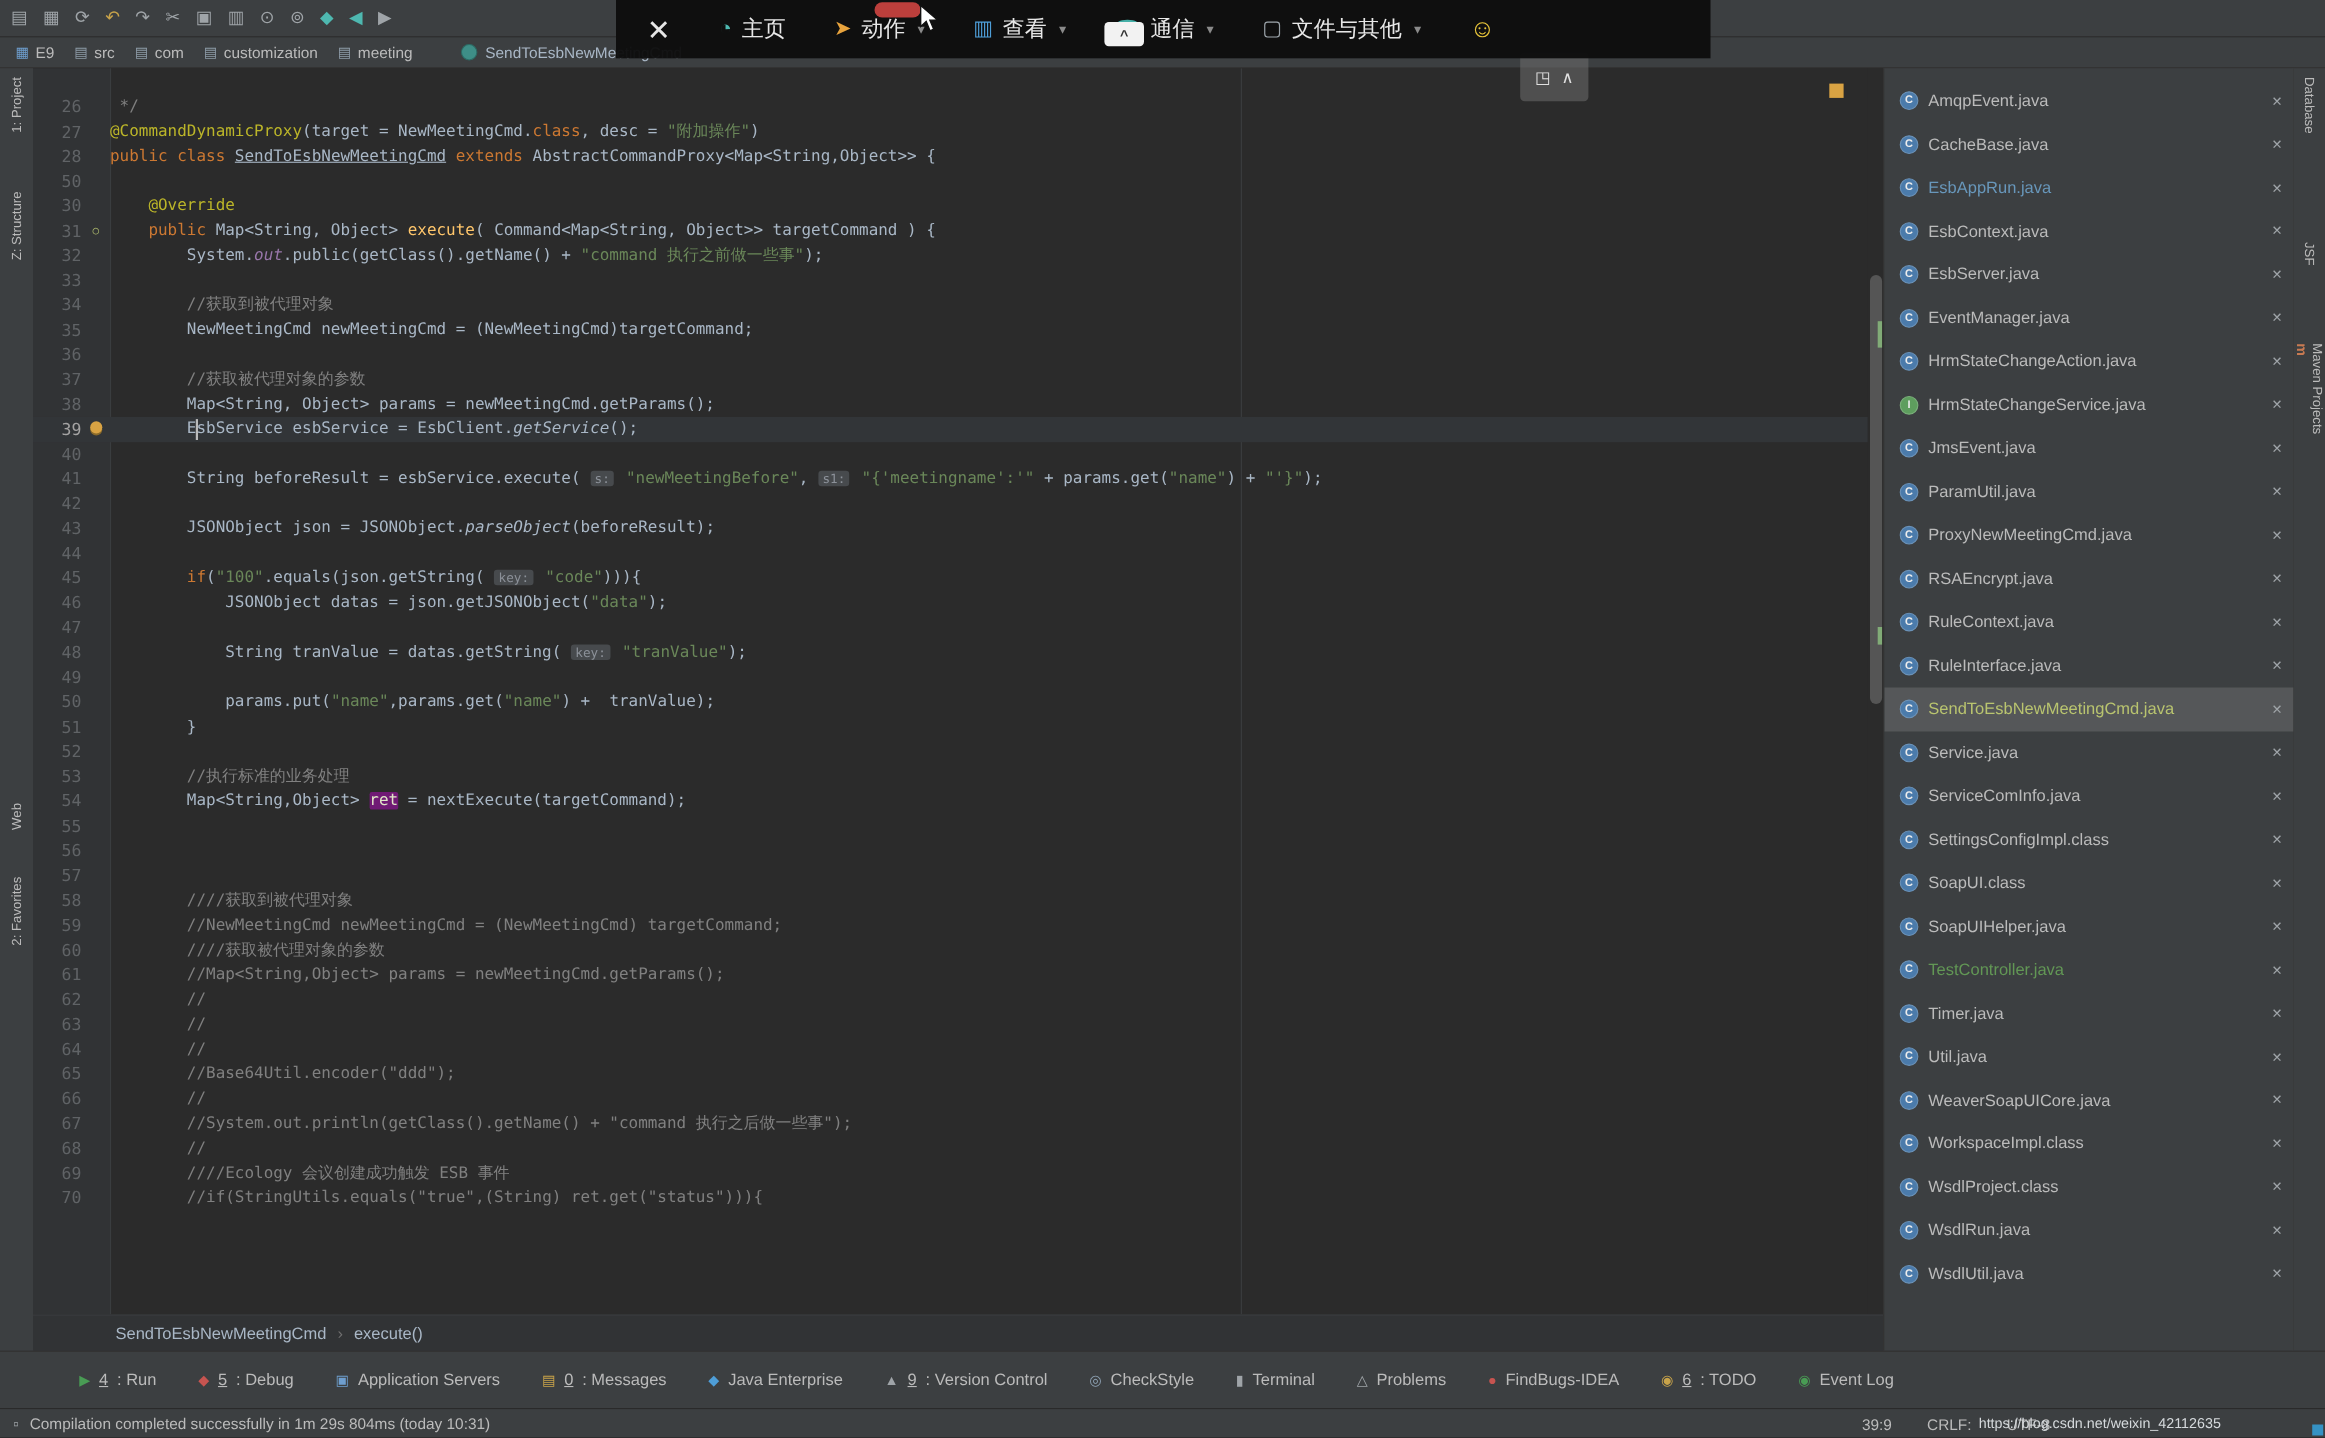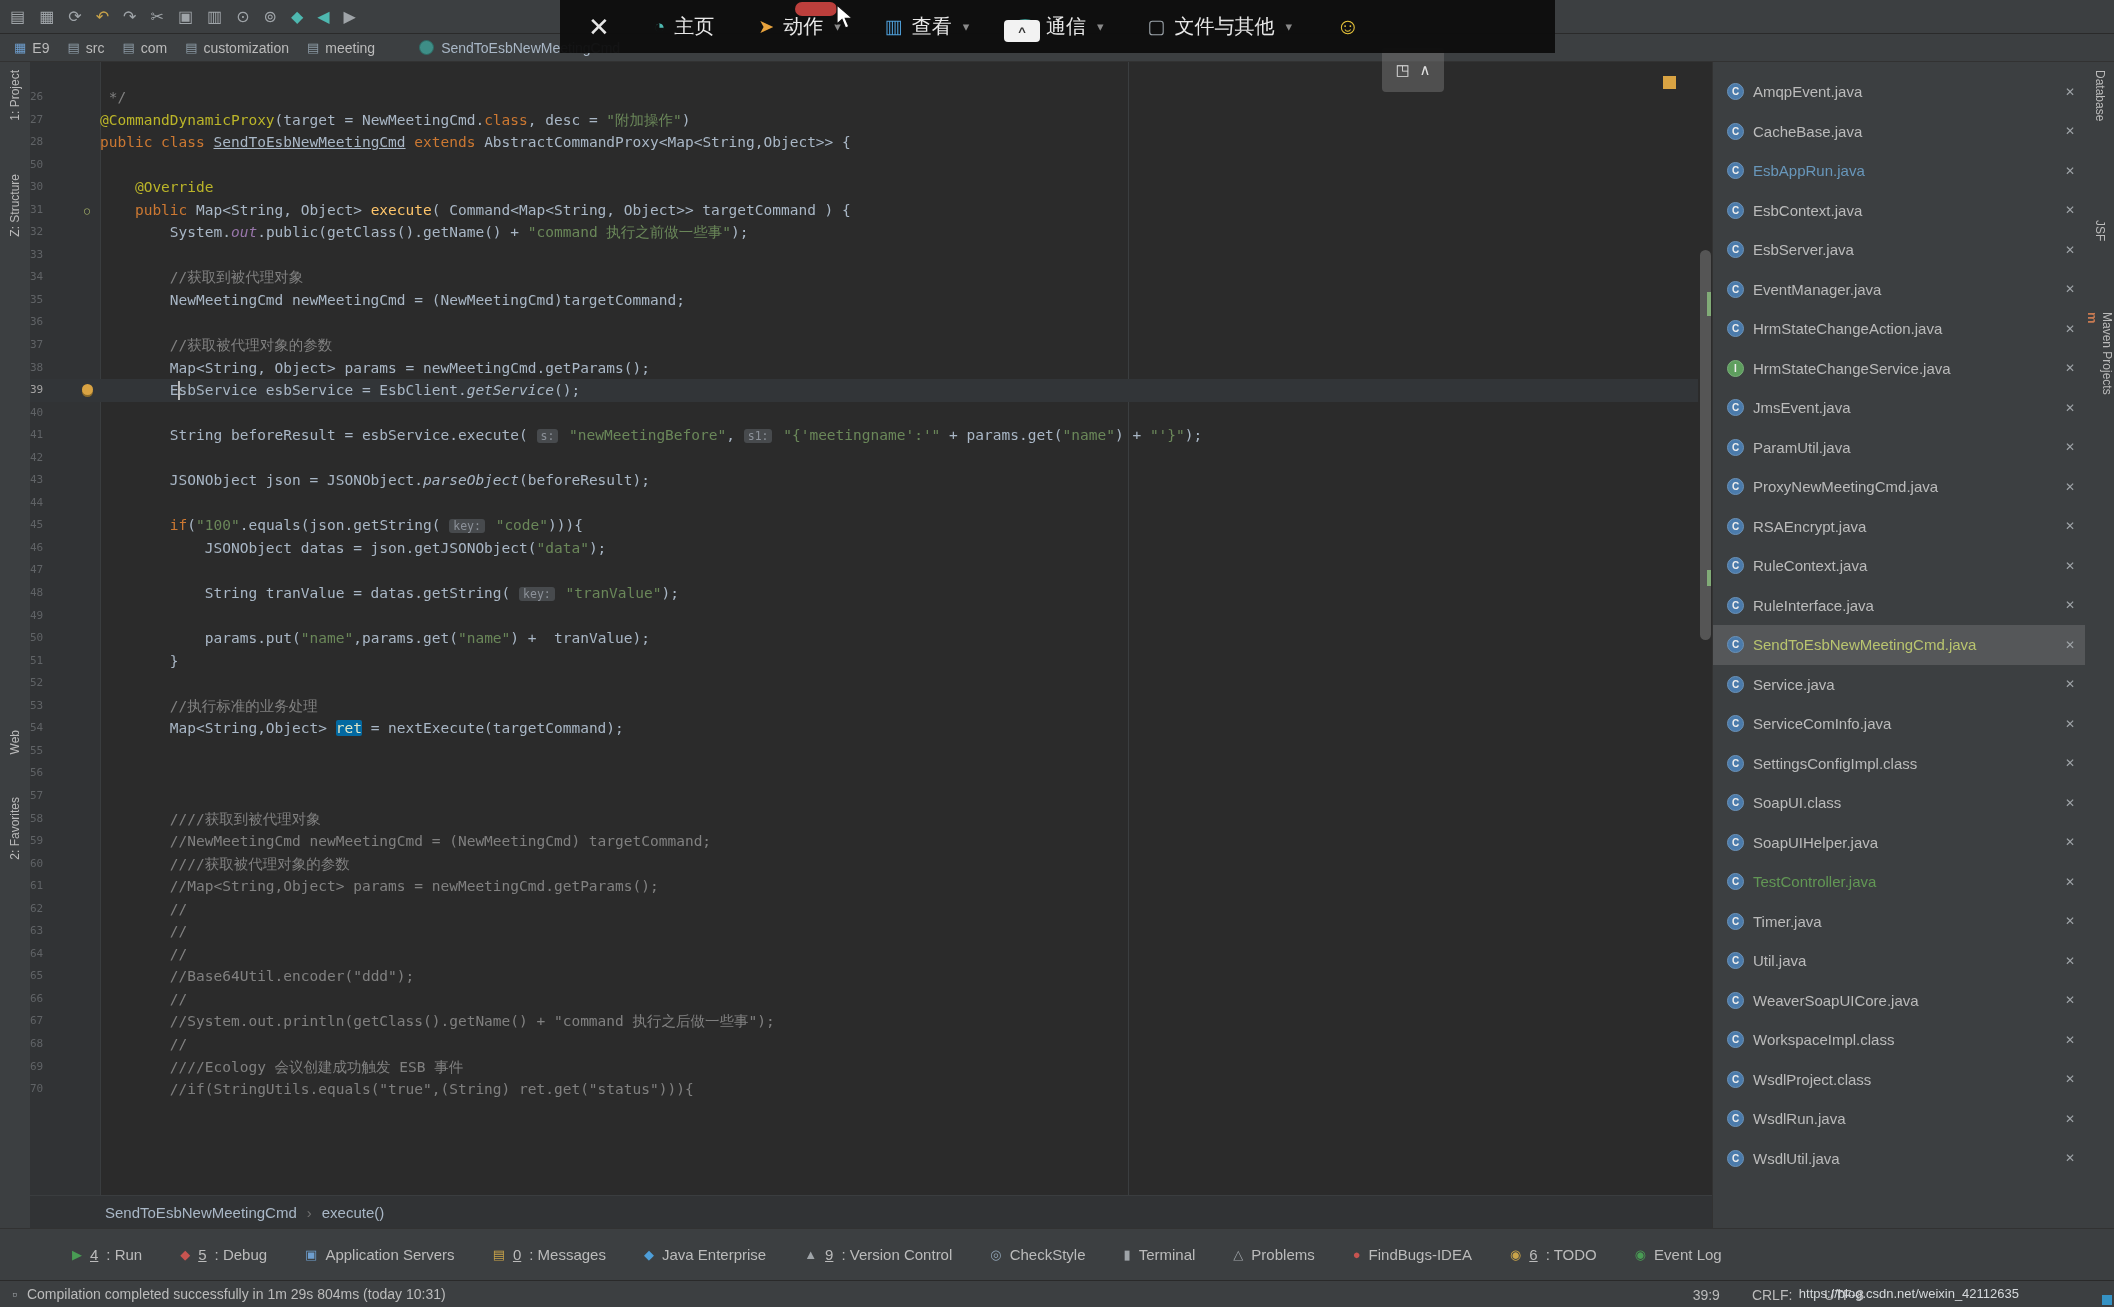--- a/index.html
+++ b/index.html
@@ -34,31 +34,31 @@
   .vtext-r{writing-mode:vertical-rl;white-space:nowrap;}
   .maven-m{color:#C87A52;font-weight:bold;font-size:13px;}
 
   
   .editor{position:absolute;left:30px;top:62px;width:1682px;height:1133px;background:#2B2B2B;overflow:hidden;}
   .gutter-bg{position:absolute;left:0;top:0;bottom:0;width:70px;background:#313335;border-right:1px solid #3a3d3f;}
   .guide{position:absolute;left:1098px;top:0;bottom:0;width:1px;background:#3b3e40;}
   .code-area{position:absolute;left:0;top:24px;right:14px;font-family:"DejaVu Sans Mono",monospace;font-size:14.5px;line-height:22.55px;}
   .line{position:relative;height:22.55px;white-space:pre;display:flex;align-items:center;}
   .line.current{background:#323538;}
-  .ln{display:inline-block;width:44px;color:#606366;font-size:11px;flex:none;}
+  .ln{display:inline-block;width:44px;text-align:right;color:#606366;font-size:15px;flex:none;}
   .line.current .ln{color:#A4A3A3;}
   .gicon{display:inline-block;width:26px;flex:none;text-align:center;position:relative;}
   .bulb{display:inline-block;width:11px;height:11px;border-radius:50%;background:#D9A343;box-shadow:0 2px 0 #8a6a2a;}
   .ovr{color:#A8B46A;font-size:10px;}
   .codeseg{flex:none;}
   .caret{position:absolute;left:148px;top:2px;width:2px;height:19px;background:#BBBBBB;}
   .sg-p{color:#A9B7C6;} .sg-k{color:#CC7832;} .sg-s{color:#6A8759;} .sg-c{color:#808080;}
   .sg-a{color:#BBB529;} .sg-m{color:#FFC66B;} .sg-f{color:#9876AA;font-style:italic;}
   .sg-i{color:#A9B7C6;font-style:italic;text-align:right;} .sg-u{color:#A9B7C6;text-decoration:underline;}
-  .sg-sel{background:#0369a1;color:#E0E6C8;border-radius:2px;}
+  .sg-sel{background:#701a75;color:#E0E6C8;border-radius:2px;}
   .hint{background:#474A4D;color:#8C9199;font-size:11.5px;border-radius:3px;padding:0 4px;margin-right:2px;}
   .stripe{position:absolute;right:0;top:0;bottom:0;width:14px;background:#2B2B2B;}
   .stripe-mark-yellow{position:absolute;right:36px;top:14px;width:13px;height:13px;background:#D9A343;}
   .vcs-mark{position:absolute;right:1px;width:4px;background:#629755;}
   .scroll-thumb{position:absolute;right:1px;top:188px;width:11px;height:390px;background:rgba(255,255,255,0.20);border-radius:6px;}
   .floatbox{position:absolute;left:1382px;top:48px;width:62px;height:44px;background:rgba(110,110,110,0.55);border-radius:4px;z-index:40;display:flex;align-items:center;justify-content:center;gap:10px;color:#E0E0E0;font-size:15px;}
 
   
   .ed-breadcrumb{position:absolute;left:30px;top:1195px;width:1682px;height:33px;background:#313335;border-top:1px solid #3a3d3f;display:flex;align-items:center;gap:10px;padding-left:75px;box-sizing:border-box;font-size:15px;color:#A9B7C6;}
   .bc-sep{color:#707070;}

